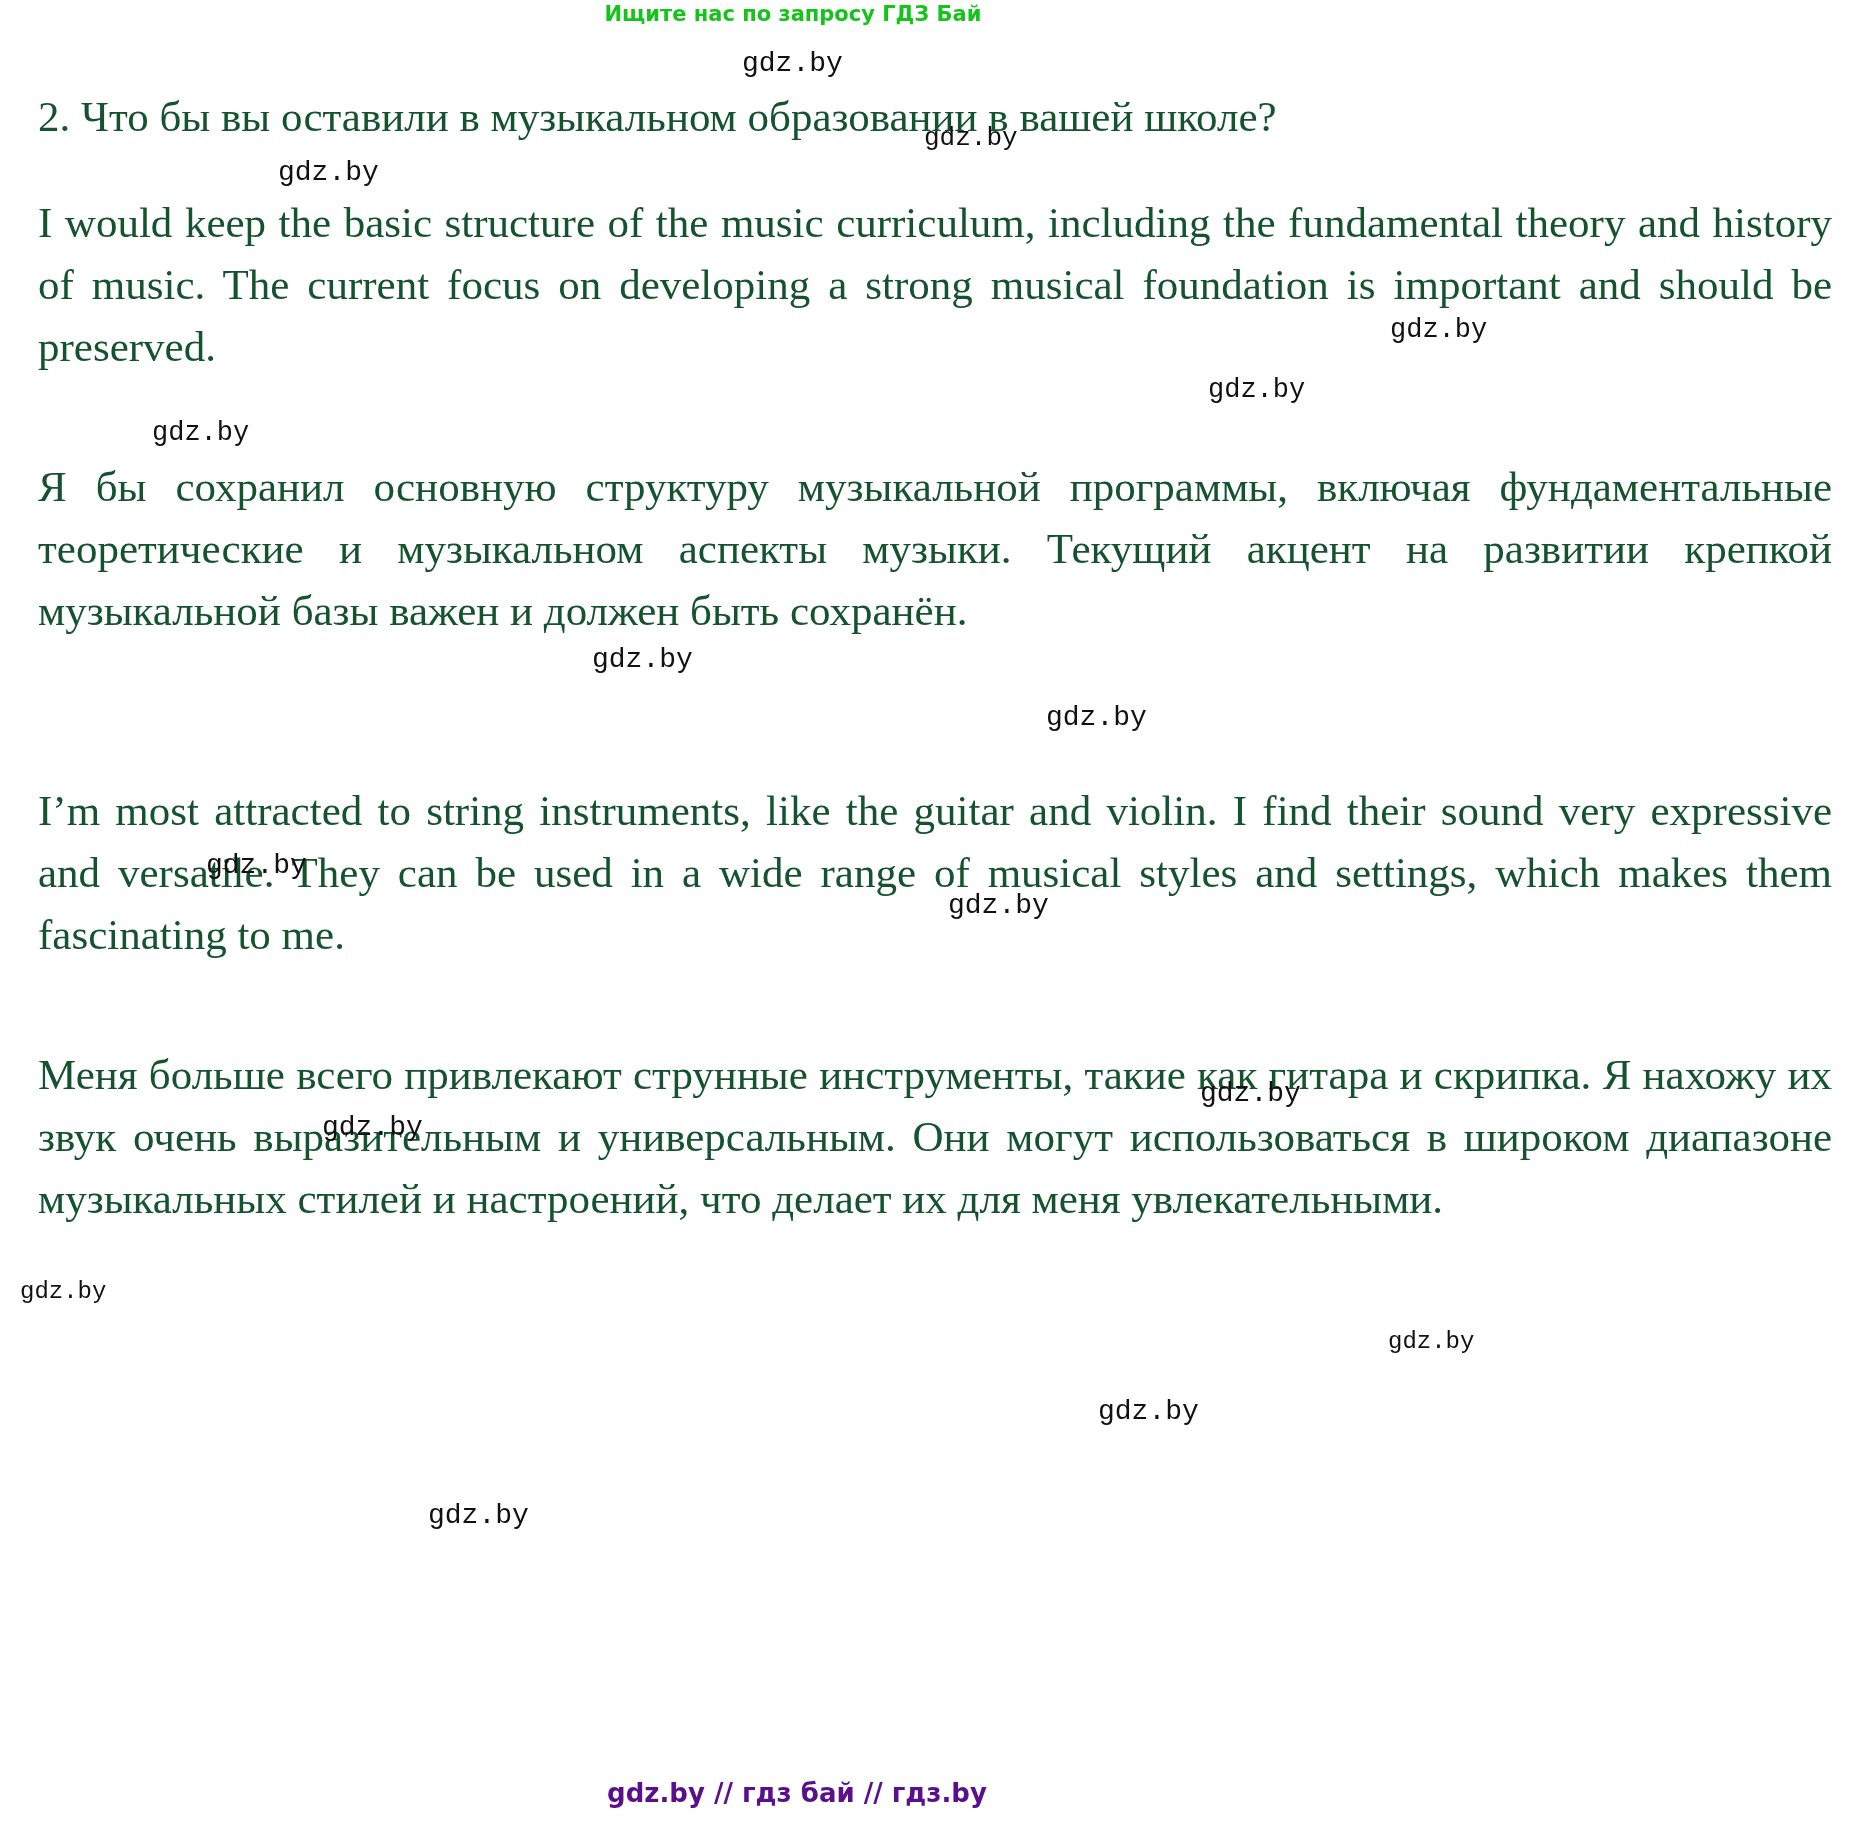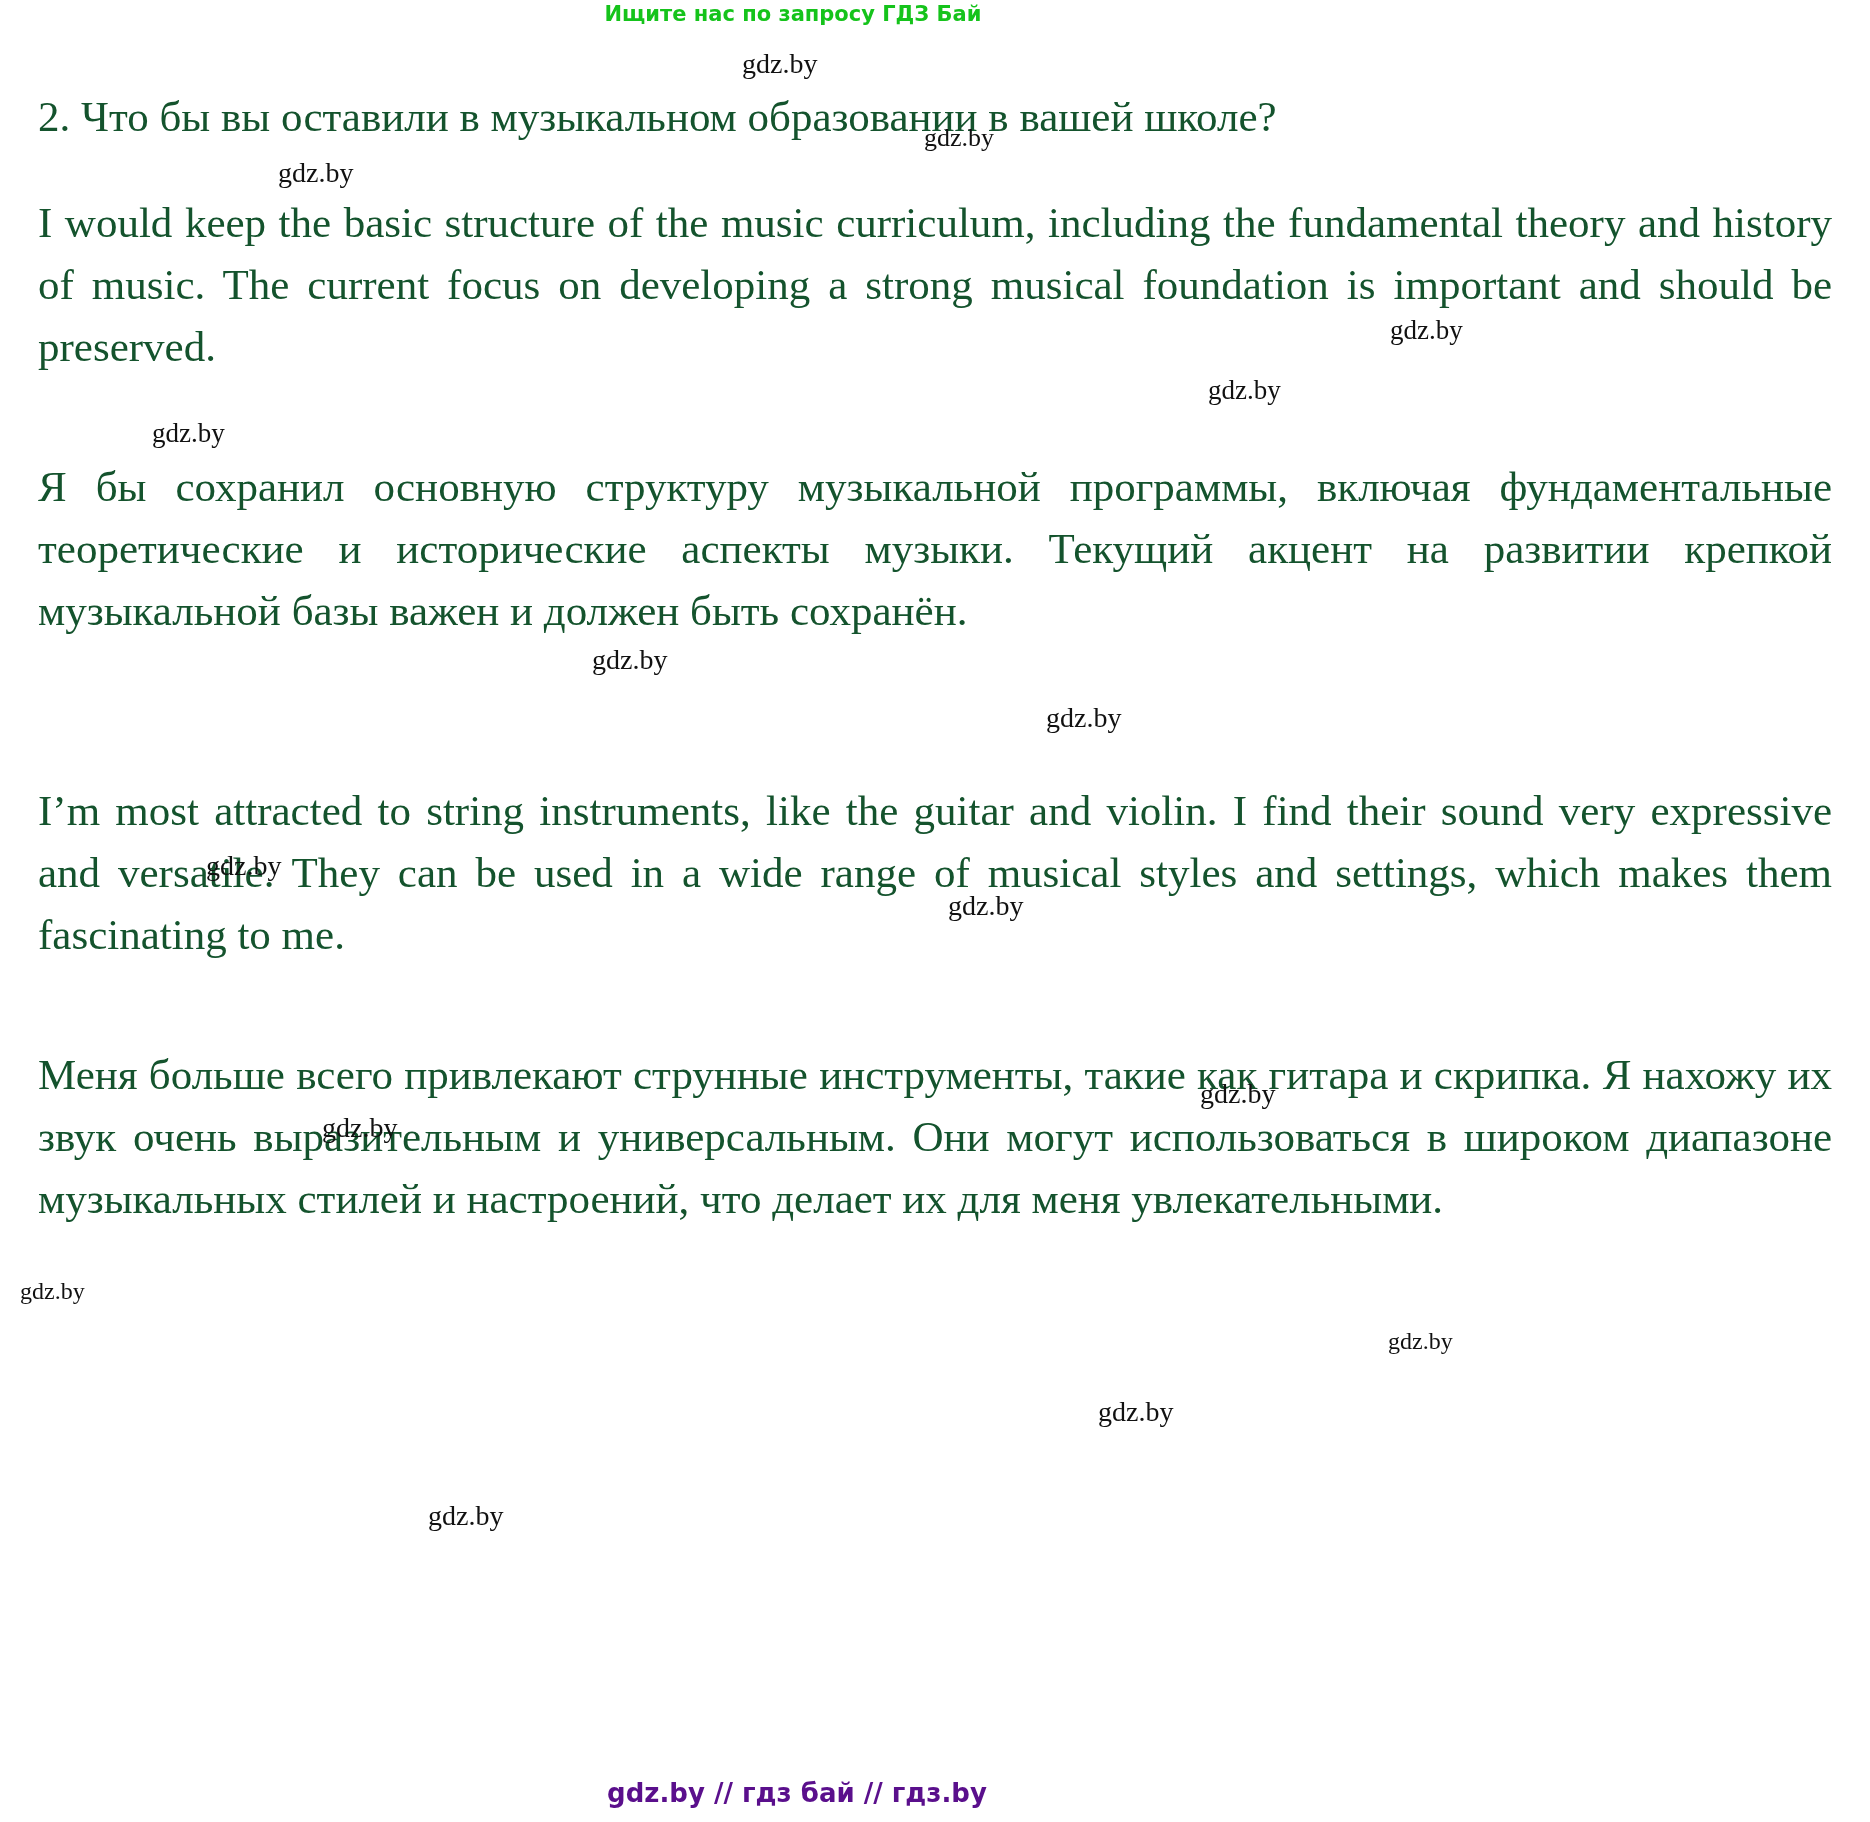--- a/index.html
+++ b/index.html
@@ -63,21 +63,21 @@
     text-align: left;
   }
 
   .spacer-lg { height: 60px; }
   .spacer-md { height: 44px; }
   .spacer-xl { height: 78px; }
 
   
   .wm {
     position: absolute;
-    font-family: Liberation Serif, serif;
+    font-family: Liberation Mono, monospace;
     color: #111111;
     white-space: nowrap;
     pointer-events: none;
     z-index: 5;
   }
 
   
   .footer {
     position: absolute;
     left: 0;
@@ -101,21 +101,21 @@
   <div class="content">
 
     <p class="q-line">2. Что бы вы оставили в музыкальном образовании в вашей школе?</p>
 
     <div class="spacer-md"></div>
 
     <p class="para">I would keep the basic structure of the music curriculum, including the fundamental theory and history of music. The current focus on developing a strong musical foundation is important and should be preserved.</p>
 
     <div class="spacer-xl"></div>
 
-    <p class="para">Я бы сохранил основную структуру музыкальной программы, включая фундаментальные теоретические и исторические аспекты музыки. Текущий акцент на развитии крепкой музыкальной базы важен и должен быть сохранён.</p>
+    <p class="para">Я бы сохранил основную структуру музыкальной программы, включая фундаментальные теоретические и музыкальном аспекты музыки. Текущий акцент на развитии крепкой музыкальной базы важен и должен быть сохранён.</p>
 
     <div class="spacer-xl"></div>
 
 
     <div class="spacer-lg"></div>
 
     <p class="para">I’m most attracted to string instruments, like the guitar and violin. I find their sound very expressive and versatile. They can be used in a wide range of musical styles and settings, which makes them fascinating to me.</p>
 
     <div class="spacer-xl"></div>
 

